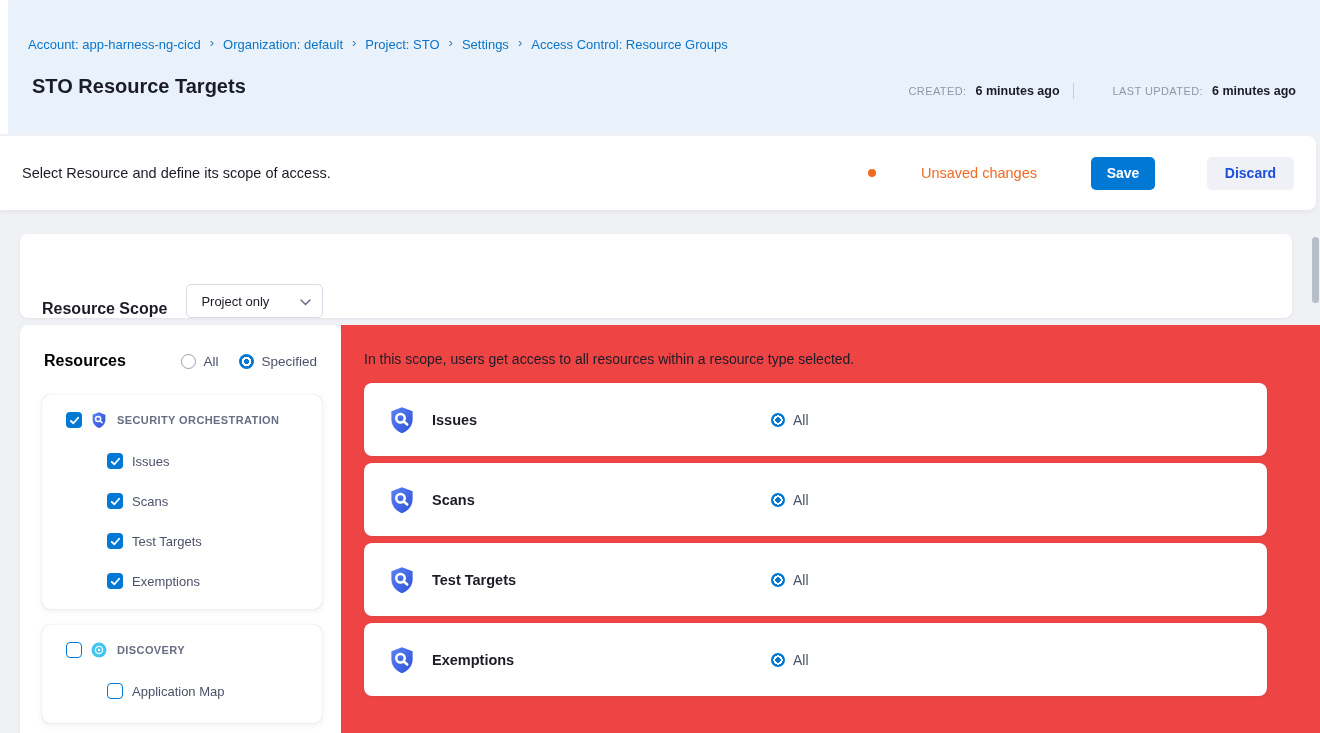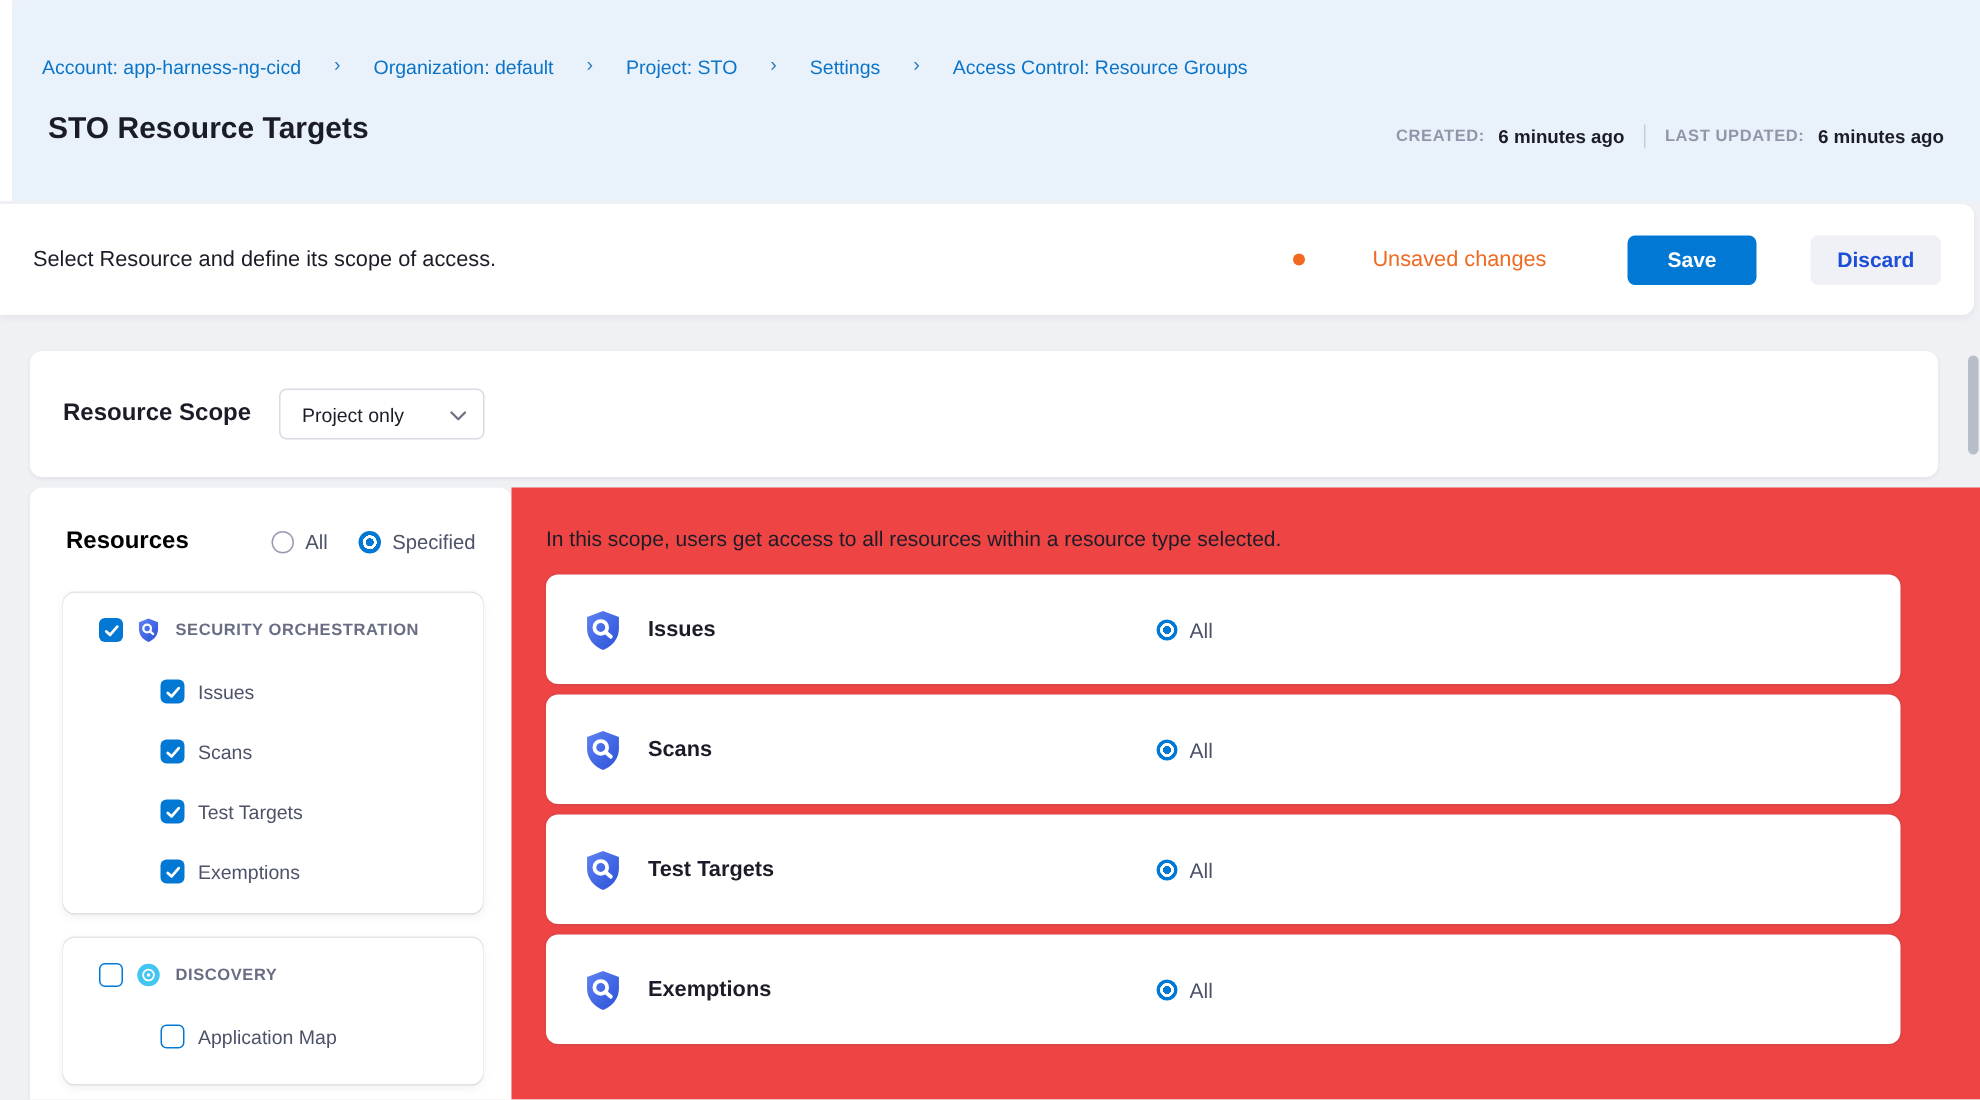--- a/index.html
+++ b/index.html
@@ -13,55 +13,55 @@
   }
 
   
   .left-strip { position:absolute; left:0; top:0; width:8px; height:134px; background:#ffffff; }
   .page-header {
     position:absolute; top:0; left:8px; right:0; height:134px;
     background:#e9f2fa; border-top-left-radius:8px;
   }
   .breadcrumb {
     position:absolute; left:20px; top:37px;
-    display:flex; gap:22px;
+    display:flex; gap:9px;
     font-size:13px; color:#0b74c9;
   }
   .breadcrumb a { color:#0b74c9; text-decoration:none; cursor:pointer; }
   .breadcrumb .sep { color:#2e7dbd; font-size:13px; line-height:1; transform:translateY(-1px); }
   .page-title { position:absolute; left:24px; top:75px; font-size:20px; font-weight:600; color:#1c1c28; }
   .header-meta {
     position:absolute; right:24px; top:83px;
     display:flex; align-items:center; gap:9px;
   }
-  .meta-label { font-size:11px; letter-spacing:.4px; color:#9196ab; font-weight:700; }
+  .meta-label { font-size:11px; letter-spacing:.4px; color:#9196ab; font-weight:400;margin-left:26px; }
   .meta-value { font-size:12.5px; font-weight:700; color:#1c1c28; }
   .meta-divider { width:1px; height:16px; background:#c6cbd8; margin:0 4px; }
 
   
   .toolbar {
     position:absolute; top:136px; left:0; width:1316px; height:74px;
     background:#ffffff; border-radius:0 8px 8px 0;
     box-shadow:0 2px 4px rgba(40,41,61,.06);
     display:flex; align-items:center; padding:0 22px;
   }
   .toolbar-text { font-size:14.5px; color:#1c1c28; }
   .toolbar-right { margin-left:auto; display:flex; align-items:center;gap:36px; }
   .unsaved-dot { width:8px; height:8px; border-radius:50%; background:#f06a22; margin-right:9px; }
   .unsaved-text { font-size:14.5px; color:#f06a22; margin-right:18px; }
   .btn { border:none; cursor:pointer; font-family:inherit; font-size:14px; font-weight:700; border-radius:5px; height:33px; }
-  .btn-save { background:#0278d5; color:#ffffff; width:86px; margin-right:0; }
+  .btn-save { background:#0278d5; color:#ffffff; width:64px; margin-right:16px; }
   .btn-discard { background:#f0f1f6; color:#1d4ed8; width:87px; }
 
   
   .scope-card {
     position:absolute; top:234px; left:20px; width:1272px; height:84px;
     background:#ffffff; border-radius:8px;
     box-shadow:0 1px 3px rgba(40,41,61,.07);
-    display:flex; align-items:center; padding-left:22px;
+    display:flex; align-items:flex-end; padding-left:22px;
   }
   .scope-label { font-size:16px; font-weight:700; color:#1c1c28; margin-right:19px; }
   .dropdown {
     position:relative; height:34px; min-width:130px;
     border:1px solid #d8dae6; border-radius:5px; background:#ffffff;
     display:flex; align-items:center; padding:0 53px 0 14px;
     font-size:13px; color:#1c1c28; cursor:pointer;
   }
   .dropdown svg { position:absolute; right:11px; top:14px; }
 

